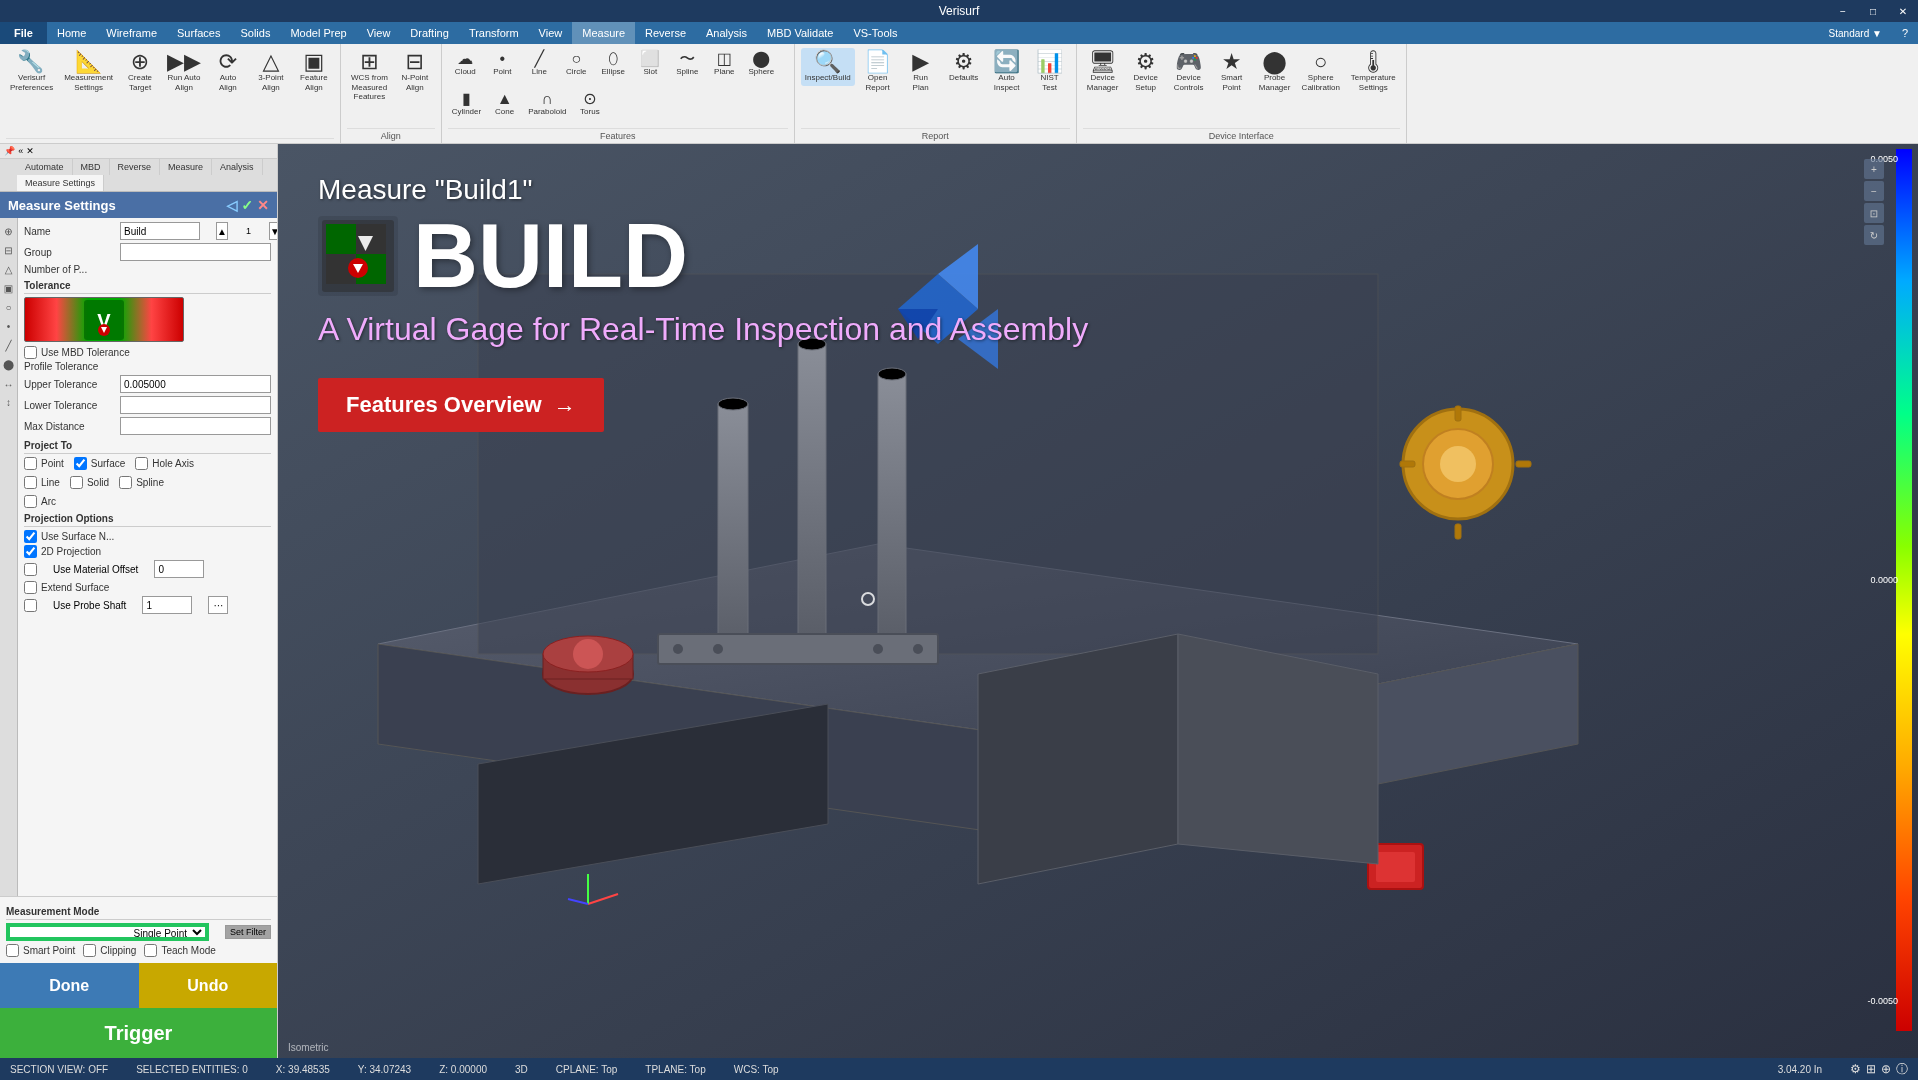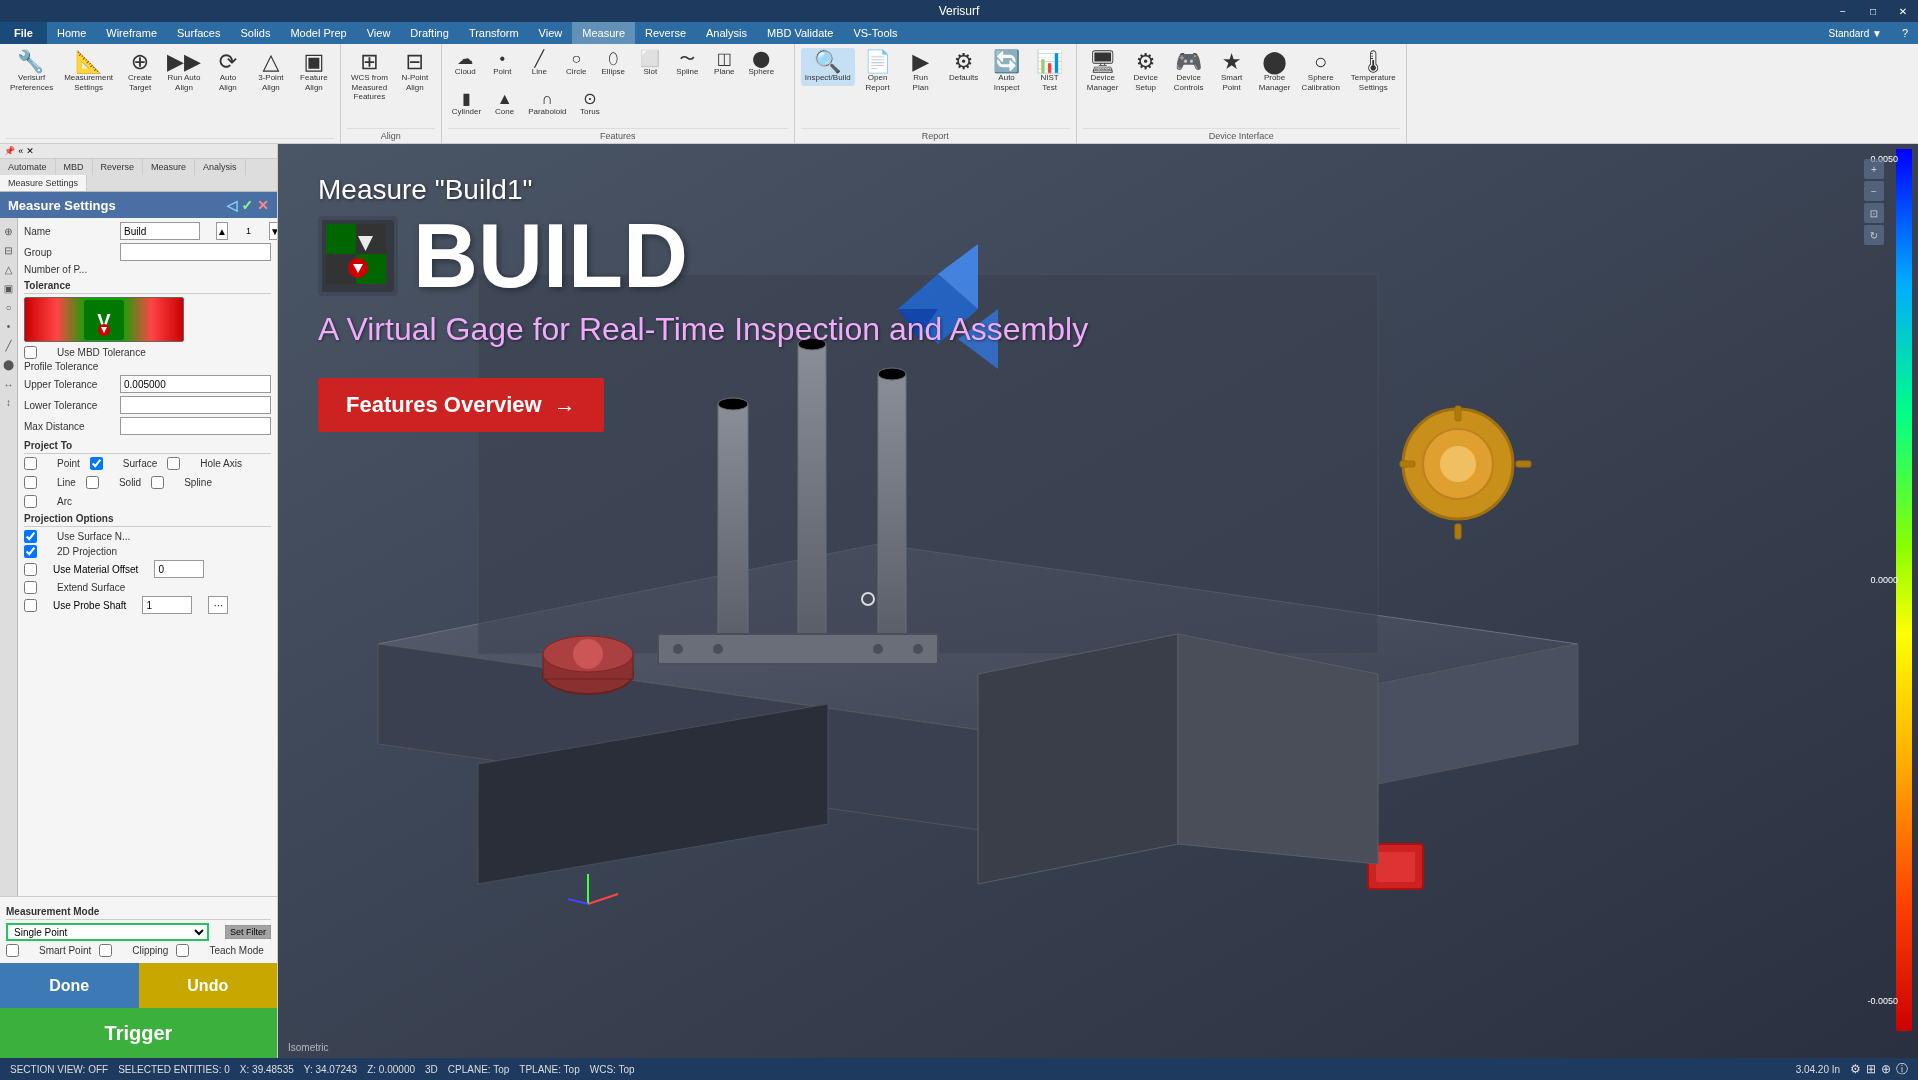--- a/index.html
+++ b/index.html
@@ -193,21 +193,21 @@
       font-weight: bold;
       font-size: 10px;
       color: #333;
       margin: 5px 0 3px;
       border-bottom: 1px solid #ccc;
       padding-bottom: 2px;
     }
     .checkbox-row {
       display: flex;
       align-items: center;
-      gap: 20px;
+      gap: 4px;
       margin-bottom: 2px;
     }
     .checkbox-row input { margin: 0; }
     .checkbox-row label { font-size: 10px; color: #333; }
 
     
     #panel-bottom {
       display: flex;
       flex-direction: column;
     }
@@ -396,21 +396,21 @@
 
     
     #statusbar {
       height: 22px;
       background: #1e3a5f;
       color: #ddd;
       display: flex;
       align-items: center;
       padding: 0 10px;
       font-size: 10px;
-      gap: 10px;
+      gap: 28px;
       position: absolute;
       bottom: 0;
       left: 0;
       right: 0;
     }
     .status-item {
       display: flex;
       align-items: center;
       gap: 5px;
     }
@@ -437,26 +437,27 @@
       width: 16px;
       height: 16px;
       display: flex;
       align-items: center;
       justify-content: center;
       cursor: pointer;
       border-radius: 2px;
     }
 
     select.form-select {
-      border: 2px solid #22c55e;
+      border: 4px solid #22c55e;
       background: #fff;
       height: 18px;
       font-size: 10px;
       padding: 0 2px;
       flex: 1;
+      text-align: right;
     }
 
     .spinner-btn {
       border: 1px solid #999;
       background: #fff;
       width: 18px;
       height: 18px;
       display: flex;
       align-items: center;
       justify-content: center;
@@ -685,21 +686,21 @@
 <div id="main" style="position:relative; display:flex; height:calc(1080px - 22px - 22px - 100px - 22px);">
 
   <div id="left-panel">
 
     <div style="background:#e8e8e8; display:flex; padding:2px 4px; gap:3px; border-bottom:1px solid #ccc; font-size:9px; align-items:center;">
       <span style="cursor:pointer;">📌</span>
       <span style="cursor:pointer;">«</span>
       <span style="cursor:pointer;">✕</span>
     </div>
 
-    <div id="panel-tabs" style="display:flex; background:#ddd; font-size:9px; flex-wrap:wrap; border-bottom:1px solid #bbb;">
+    <div id="panel-tabs" style="display:flex; background:#ddd; font-size:9px; flex-wrap:wrap; border-bottom:1px solid #bbb;padding-left:17px;">
       <div class="panel-tab">Automate</div>
       <div class="panel-tab">MBD</div>
       <div class="panel-tab">Reverse</div>
       <div class="panel-tab">Measure</div>
       <div class="panel-tab">Analysis</div>
       <div class="panel-tab active">Measure Settings</div>
     </div>
 
     <div id="panel-header">
       <span>Measure Settings</span>

